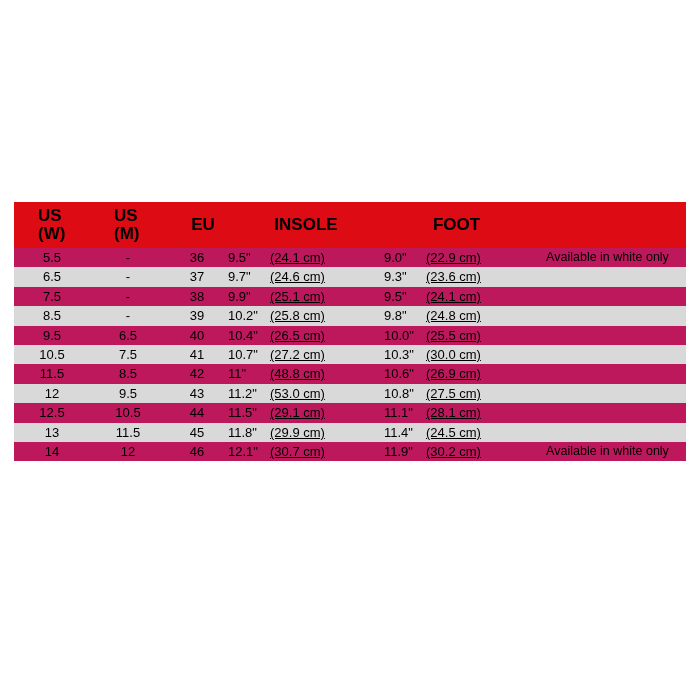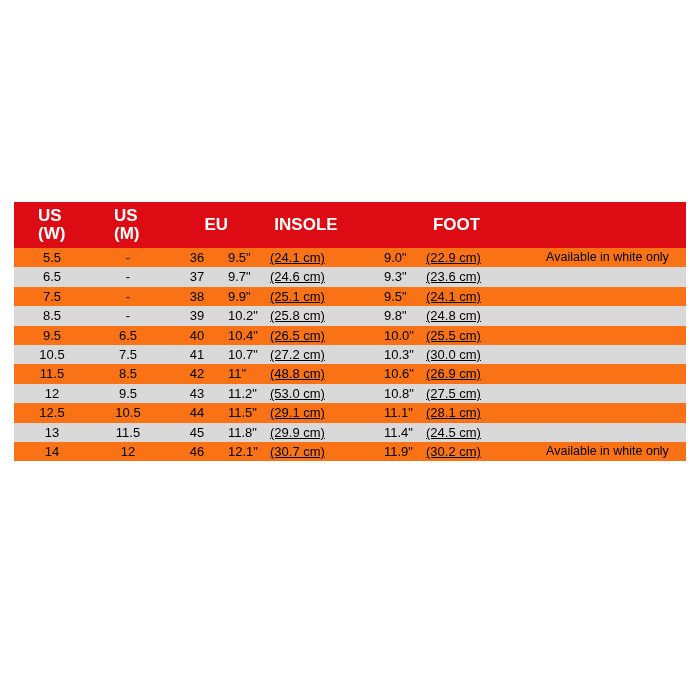--- a/index.html
+++ b/index.html
@@ -32,42 +32,42 @@
   table.size-chart th,
   table.size-chart td {
     padding: 0;
     margin: 0;
   }
   
   thead tr {
     background: #dc0b14;
   }
   thead th {
-    color: #ffffff;
+    color: #000000;
     font-size: 17px;
     font-weight: bold;
     height: 46px;
     vertical-align: middle;
     line-height: 1.05;
     text-align: center;
   }
   thead th.h-usw,
   thead th.h-usm {
     text-align: left;
     padding-left: 24px;
   }
   thead th.h-eu {
-    text-align: right;
+    text-align: center;
     padding-left: 12px;
   }
   
   tbody tr {
     height: 19.4px;
   }
-  tbody tr.odd { background: #f97316; }
+  tbody tr.odd { background: #be185d; }
   tbody tr.even { background: #d9d9d9; }
   tbody td {
     font-size: 13px;
     color: #000000;
     height: 19.4px;
     line-height: 19.4px;
     vertical-align: middle;
     white-space: nowrap;
   }
   td.c-usw, td.c-usm, td.c-eu {

